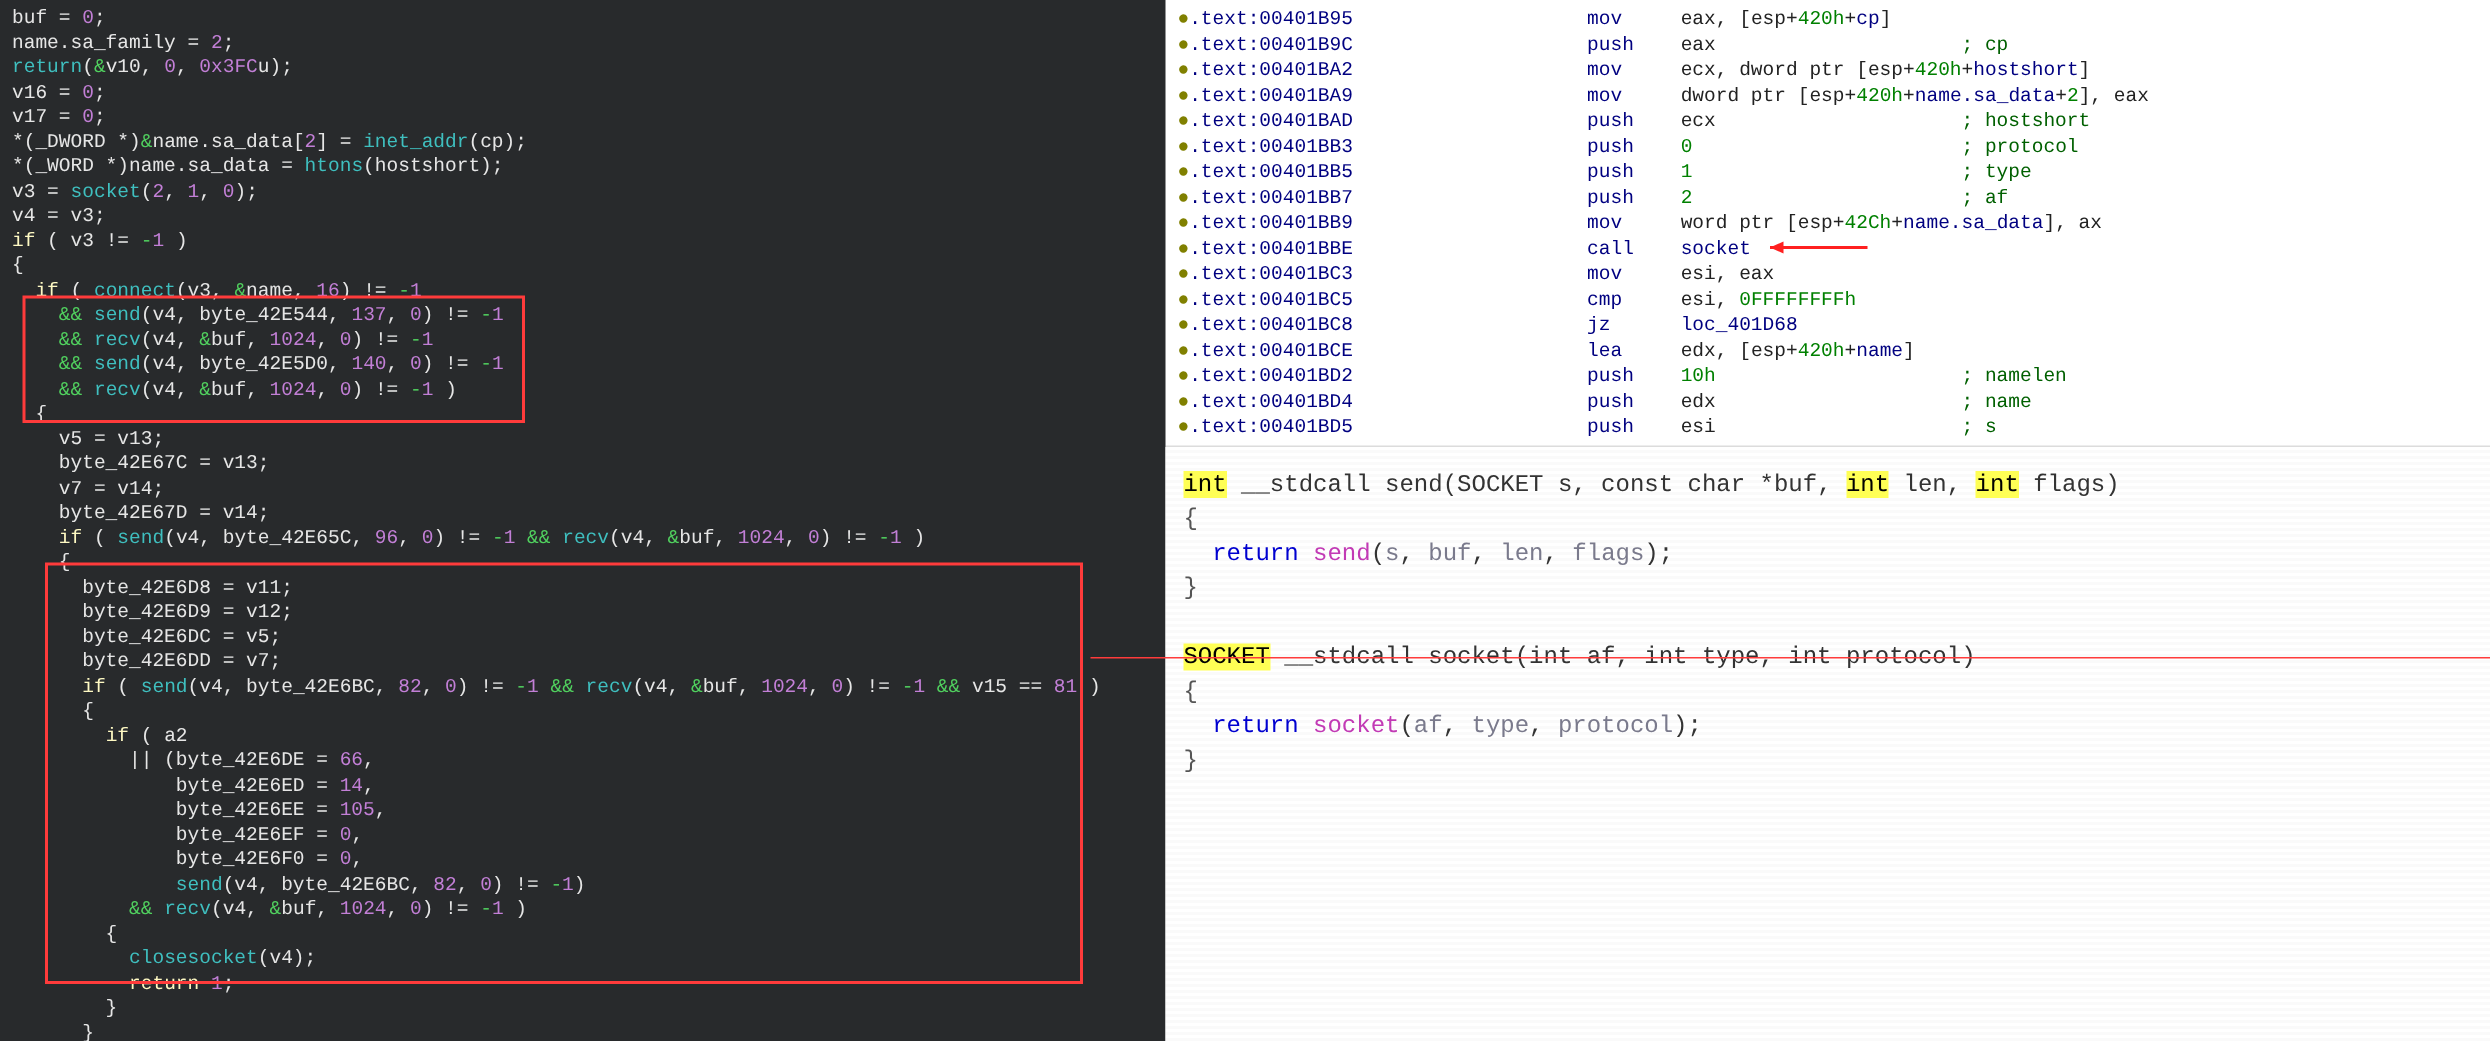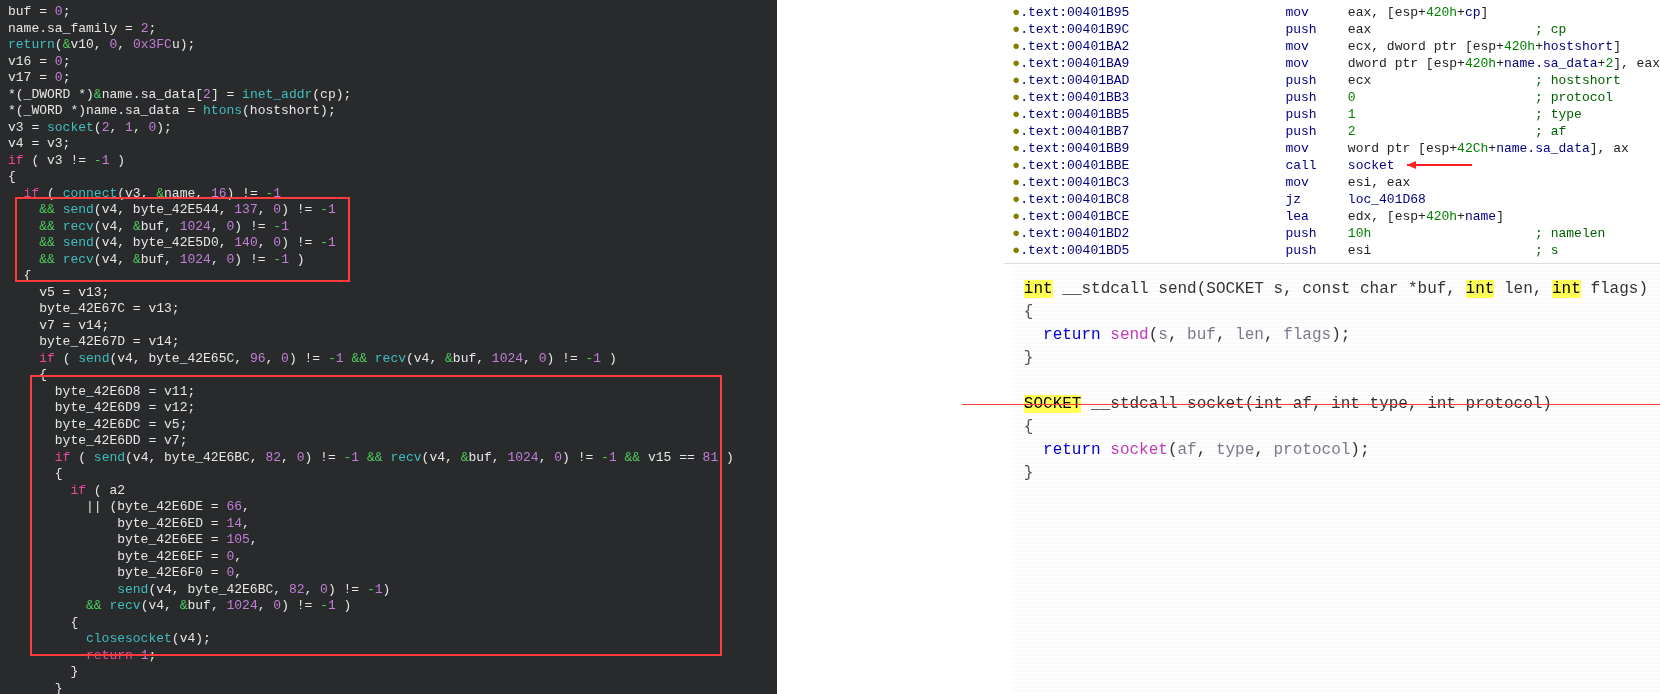--- a/index.html
+++ b/index.html
@@ -16,36 +16,35 @@
     background: #282a2c;
     padding: 4px 8px;
     position: relative;
     overflow: hidden;
   }
   .right-pane {
     width: 911px;
     background: #ffffff;
     display: flex;
     flex-direction: column;
-    align-items: flex-end;
   }
   .code-line {
     white-space: pre;
     line-height: 16.5px;
     color: #e6e6e6;
   }
   .hl-box {
     position: absolute;
     border: 2px solid #ff3b3b;
     pointer-events: none;
   }
   .hl-box.box1 { left: 15px; top: 197px; width: 335px; height: 85px; }
   .hl-box.box2 { left: 30px; top: 375px; width: 692px; height: 281px; }
   .t-var     { color: #e6e6e6; }
-  .t-kw-if   { color: #ec4899; }   
+  .t-kw-if   { color: #fef9c3; }   
   .t-num     { color: #c27fd6; }
   .t-func    { color: #3fbfbf; }
   .t-amp     { color: #50cf5e; }
   .t-minus   { color: #50cf5e; }
 
   
   .disasm {
     background: #ffffff;
     padding: 4px 0 4px 8px;
     border-bottom: 1px solid #dcdcdc;
@@ -161,23 +160,25 @@
       <div class="disasm-row"><span class="d-bullet">●</span><span class="d-dir">.text</span><span class="d-addr">:00401BAD</span><span>                    </span><span class="d-mn">push    </span><span class="d-reg">ecx</span><span class="d-cmt">                     ; hostshort</span></div>
       <div class="disasm-row"><span class="d-bullet">●</span><span class="d-dir">.text</span><span class="d-addr">:00401BB3</span><span>                    </span><span class="d-mn">push    </span><span class="d-num">0</span><span class="d-cmt">                       ; protocol</span></div>
       <div class="disasm-row"><span class="d-bullet">●</span><span class="d-dir">.text</span><span class="d-addr">:00401BB5</span><span>                    </span><span class="d-mn">push    </span><span class="d-num">1</span><span class="d-cmt">                       ; type</span></div>
       <div class="disasm-row"><span class="d-bullet">●</span><span class="d-dir">.text</span><span class="d-addr">:00401BB7</span><span>                    </span><span class="d-mn">push    </span><span class="d-num">2</span><span class="d-cmt">                       ; af</span></div>
       <div class="disasm-row"><span class="d-bullet">●</span><span class="d-dir">.text</span><span class="d-addr">:00401BB9</span><span>                    </span><span class="d-mn">mov     </span><span class="d-reg">word ptr [</span><span class="d-reg">esp</span><span class="d-reg">+</span><span class="d-num">42Ch</span><span class="d-reg">+</span><span class="d-name">name.sa_data</span><span class="d-reg">], ax</span></div>
       <div class="disasm-row"><span class="d-bullet">●</span><span class="d-dir">.text</span><span class="d-addr">:00401BBE</span><span>                    </span><span class="d-mn">call    </span><span class="d-name">socket</span> <span class="arrow"><svg width="80" height="16">
             <line x1="5" y1="8" x2="70" y2="8" stroke="#ff2020" stroke-width="2"></line>
             <polygon points="5,8 14,4 14,12" fill="#ff2020"></polygon>
           </svg></span></div>
       <div class="disasm-row"><span class="d-bullet">●</span><span class="d-dir">.text</span><span class="d-addr">:00401BC3</span><span>                    </span><span class="d-mn">mov     </span><span class="d-reg">esi, eax</span></div>
+      <div class="disasm-row"><span class="d-bullet">●</span><span class="d-dir">.text</span><span class="d-addr">:00401BC5</span><span>                    </span><span class="d-mn">cmp     </span><span class="d-reg">esi, </span><span class="d-num">0FFFFFFFFh</span></div>
       <div class="disasm-row"><span class="d-bullet">●</span><span class="d-dir">.text</span><span class="d-addr">:00401BC8</span><span>                    </span><span class="d-mn">jz      </span><span class="d-name">loc_401D68</span></div>
       <div class="disasm-row"><span class="d-bullet">●</span><span class="d-dir">.text</span><span class="d-addr">:00401BCE</span><span>                    </span><span class="d-mn">lea     </span><span class="d-reg">edx, [</span><span class="d-reg">esp</span><span class="d-reg">+</span><span class="d-num">420h</span><span class="d-reg">+</span><span class="d-name">name</span><span class="d-reg">]</span></div>
       <div class="disasm-row"><span class="d-bullet">●</span><span class="d-dir">.text</span><span class="d-addr">:00401BD2</span><span>                    </span><span class="d-mn">push    </span><span class="d-num">10h</span><span class="d-cmt">                     ; namelen</span></div>
+      <div class="disasm-row"><span class="d-bullet">●</span><span class="d-dir">.text</span><span class="d-addr">:00401BD4</span><span>                    </span><span class="d-mn">push    </span><span class="d-reg">edx</span><span class="d-cmt">                     ; name</span></div>
       <div class="disasm-row"><span class="d-bullet">●</span><span class="d-dir">.text</span><span class="d-addr">:00401BD5</span><span>                    </span><span class="d-mn">push    </span><span class="d-reg">esi</span><span class="d-cmt">                     ; s</span></div>
     </div>
 
   <div class="signatures">
     <div class="sig-line"><span class="sig-hi">int</span><span> __stdcall </span><span>send</span><span>(SOCKET s, const char *buf, </span><span class="sig-hi">int</span><span> len, </span><span class="sig-hi">int</span><span> flags)</span></div>
     <div class="sig-line"><span class="sig-br">{</span></div>
     <div class="sig-line">  <span class="sig-kw">return</span> <span class="sig-func">send</span><span>(</span><span class="sig-arg">s</span><span>, </span><span class="sig-arg">buf</span><span>, </span><span class="sig-arg">len</span><span>, </span><span class="sig-arg">flags</span><span>);</span></div>
     <div class="sig-line"><span class="sig-br">}</span></div>
     <div class="sig-line"> </div>
 

